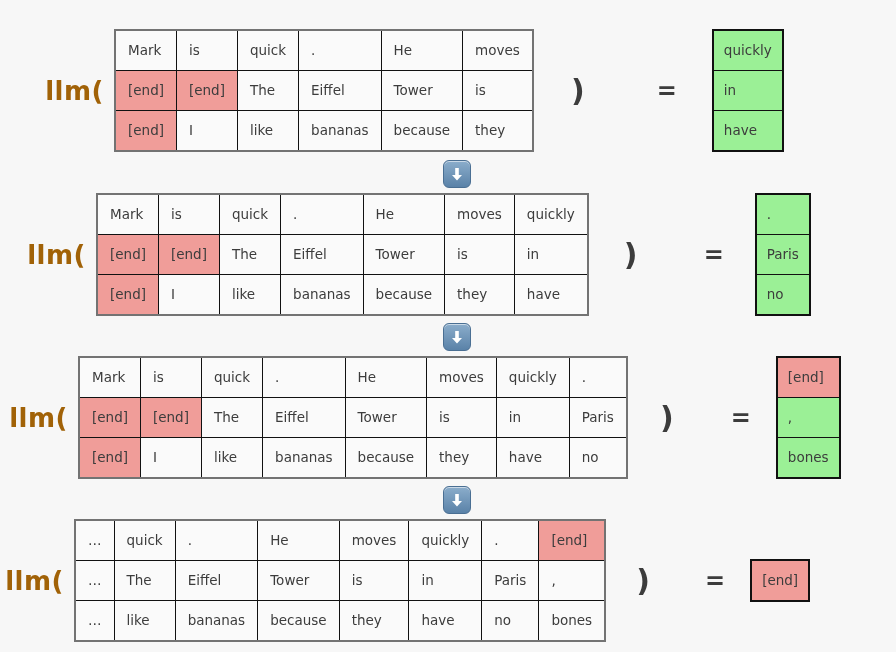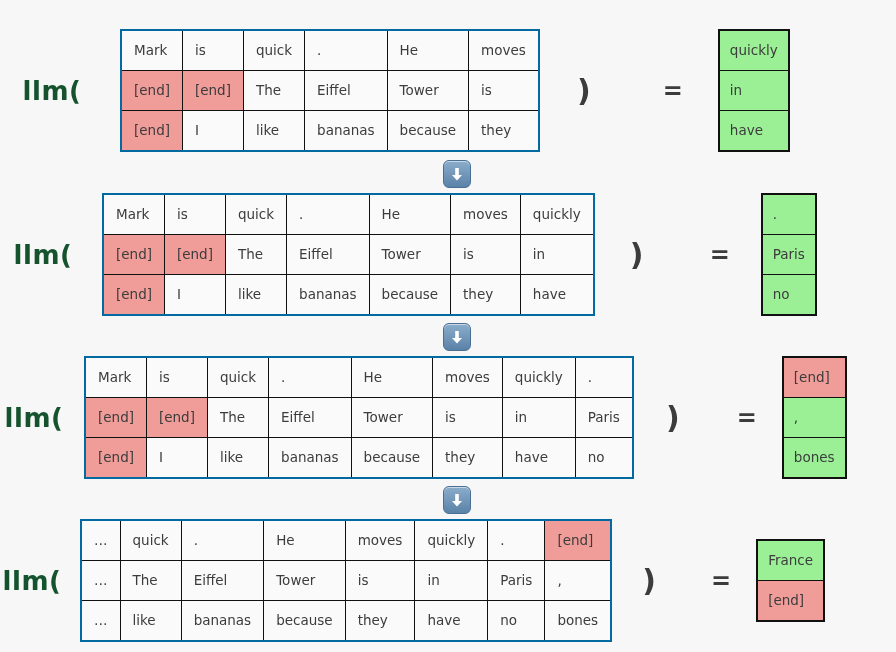--- a/index.html
+++ b/index.html
@@ -28,22 +28,22 @@
     display: flex;
     align-items: center;
     left: 0;
     width: 896px;
   }
 
   .llm-label {
     font-weight: bold;
     font-size: 26px;
     letter-spacing: .5px;
-    color: #14532d;
-    text-align: center;
+    color: #a16207;
+    text-align: right;
     white-space: nowrap;
   }
 
   .paren-close {
     font-weight: bold;
     font-size: 30px;
     color: #3c3c3c;
     text-align: center;
     white-space: nowrap;
   }
@@ -52,24 +52,23 @@
     font-weight: bold;
     font-size: 24px;
     color: #3c3c3c;
     text-align: center;
     white-space: nowrap;
   }
 
   
   .grid {
     border-collapse: collapse;
-    border: 2px solid #0369a1;
+    border: 2px solid #737373;
     background: #701a75;
     table-layout: auto;
-    margin-left: 6px;
   }
   .grid td {
     border: 1px solid #111;
     font-size: 13.5px;
     color: #3c3c3c;
     padding: 0 12px;
     height: 39px;
     line-height: 39px;
     white-space: nowrap;
     background: #fafafa;
@@ -358,23 +357,20 @@
             </tr>
           </tbody>
         </table>
       </div>
       <div class="paren-close c-paren">)</div>
       <div class="equals c-eq">=</div>
       <div class="c-out">
         <table class="out">
           <tbody>
             <tr>
-              <td>France</td>
-            </tr>
-            <tr>
               <td class="end">[end]</td>
             </tr>
           </tbody>
         </table>
       </div>
     </div>
     <div class="arrow-btn arrow-1">
       <svg width="14" height="15" viewBox="0 0 14 15" aria-hidden="true">
         <path d="M5.2 1 H8.8 V8 H12 L7 13.6 L2 8 H5.2 Z" fill="#ffffff"></path>
       </svg>

